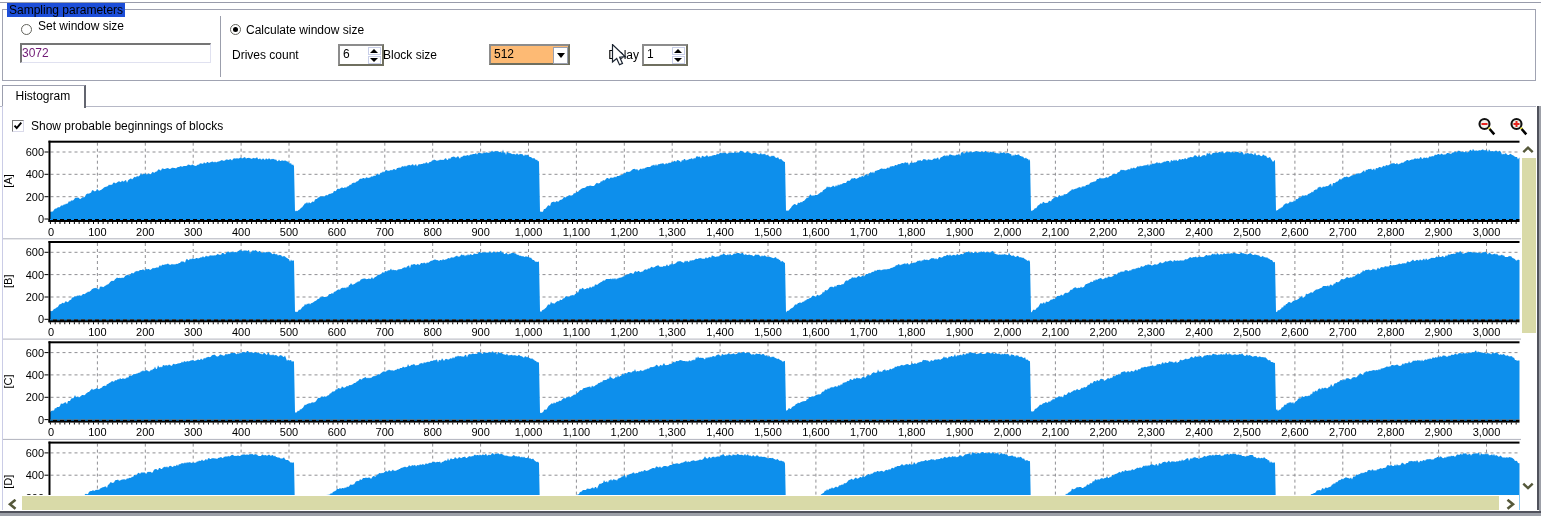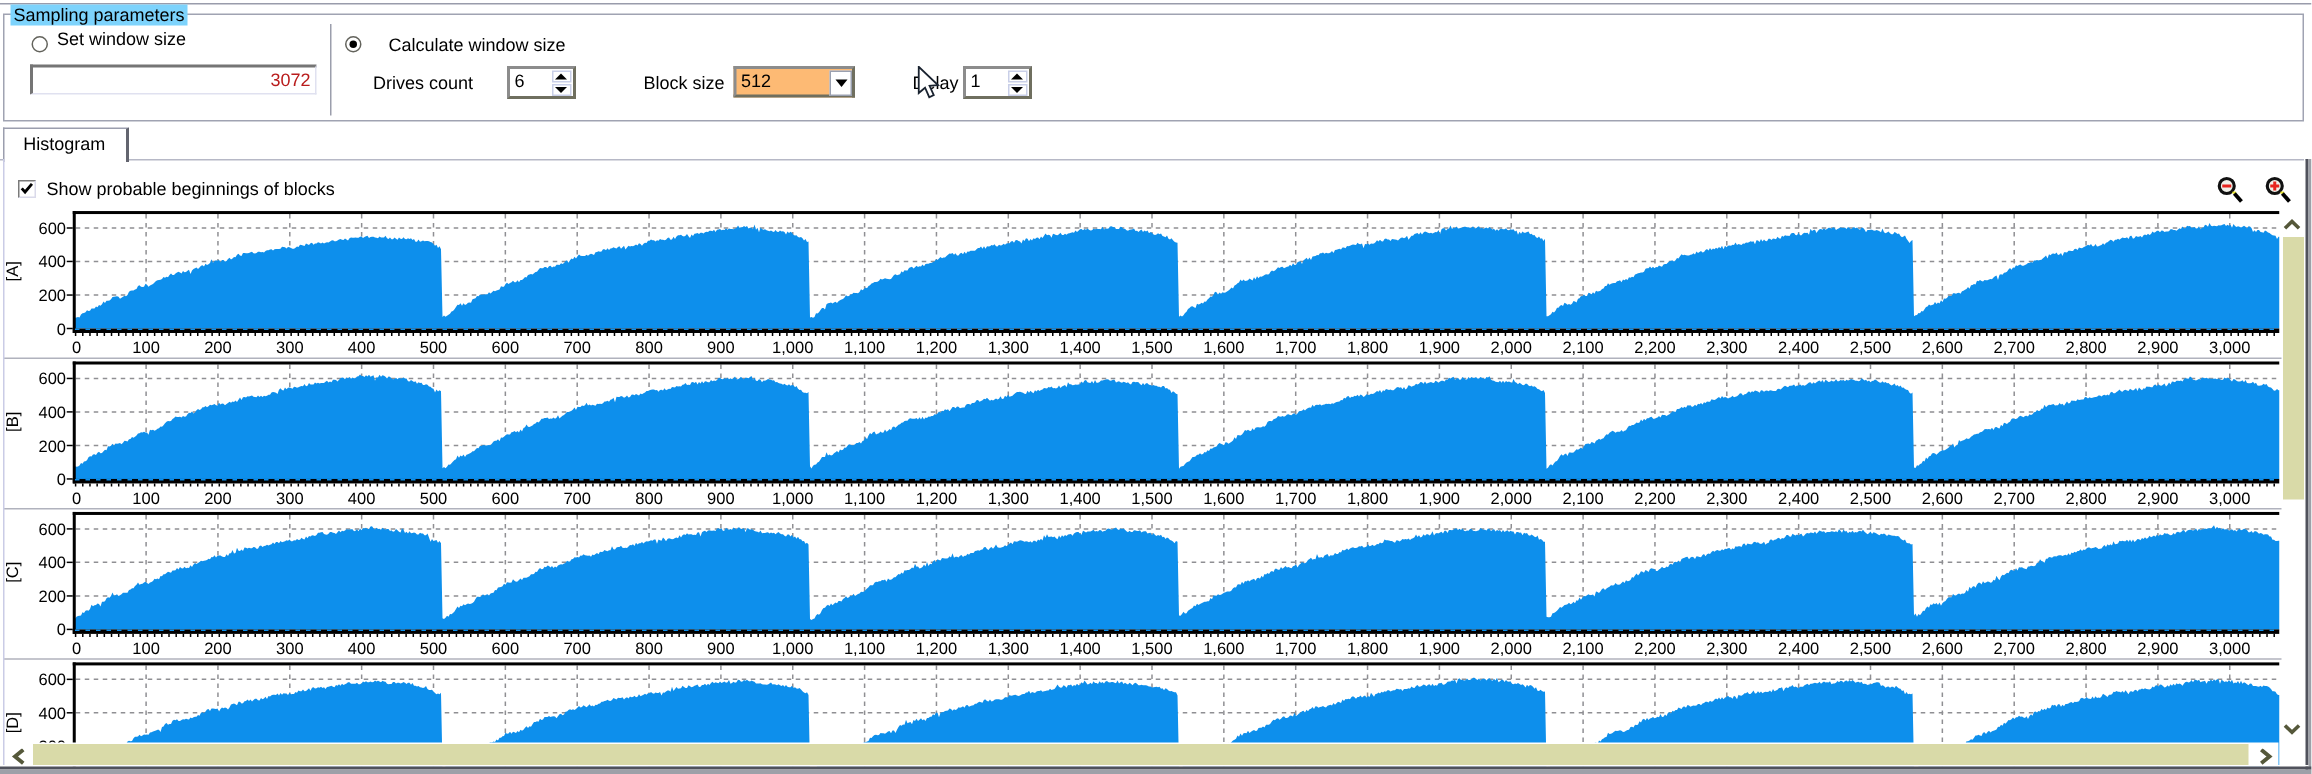--- a/index.html
+++ b/index.html
@@ -3,45 +3,45 @@
 html,body{margin:0;padding:0}
 body{width:1541px;height:516px;position:relative;overflow:hidden;background:#fff;
  font-family:"Liberation Sans",sans-serif;font-size:12px;color:#000}
 .abs{position:absolute}
 .lbl{position:absolute;font-size:12px;white-space:nowrap}
 </style></head><body>
 
 <div class="abs" style="left:0;top:2px;width:1541px;height:1px;background:#999cab"></div>
 
 <div class="abs" style="left:2px;top:9px;width:1532px;height:70px;border:1px solid #a0a3b2"></div>
-<div class="abs" style="left:7px;top:3px;background:#7dd3fc;padding:0 2px;font-size:12px">Sampling parameters</div>
+<div class="abs" style="left:7px;top:3px;background:#1d4ed8;padding:0 2px;font-size:12px">Sampling parameters</div>
 
 <div class="abs" style="left:21px;top:24px;width:9px;height:9px;border:1px solid #63635c;border-radius:50%;background:#fff"></div>
 <div class="lbl" style="left:38px;top:19px">Set window size</div>
 
-<div class="abs" style="left:20px;top:43px;width:185px;height:16px;border-style:solid;border-width:2px 1px 1px 2px;border-color:#757575 #e0e1f0 #e0e1f0 #757575;background:#fff;color:#b91c1c;text-align:right;padding:1px 3px 0 0;font-size:12px">3072</div>
+<div class="abs" style="left:20px;top:43px;width:185px;height:16px;border-style:solid;border-width:2px 1px 1px 2px;border-color:#757575 #e0e1f0 #e0e1f0 #757575;background:#fff;color:#701a75;padding:1px 3px 0 0;font-size:12px">3072</div>
 
 <div class="abs" style="left:220px;top:16px;width:1px;height:61px;background:#9b9eac"></div>
 
 <div class="abs" style="left:230px;top:24px;width:9px;height:9px;border:1px solid #63635c;border-radius:50%;background:#fff"></div>
 <div class="abs" style="left:233px;top:27px;width:5px;height:5px;border-radius:50%;background:#000"></div>
-<div class="lbl" style="left:259px;top:23px">Calculate window size</div>
-
-<div class="lbl" style="left:232px;width:100px;text-align:center;top:48px">Drives count</div>
+<div class="lbl" style="left:246px;top:23px">Calculate window size</div>
+
+<div class="lbl" style="left:232px;width:100px;text-align:left;top:48px">Drives count</div>
 <div class="abs" style="left:338px;top:44px;width:41.5px;height:18px;border-style:solid;border-width:2px;border-color:#8c8c8c #6f6f5f #6f6f5f #8c8c8c;background:#fff">
  <span style="position:absolute;left:3px;top:1px;font-size:12px">6</span>
  <span class="abs" style="left:27.5px;top:1px;width:11.5px;height:5.8px;border:1px solid #c9cfe8;background:#fff">
       <i class="abs" style="left:1.5px;top:1px;border:4.2px solid transparent;border-bottom:4.5px solid #000;border-top:none"></i>
     </span>
  <span class="abs" style="left:27.5px;top:9.7px;width:11.5px;height:6.8px;border:1px solid #c9cfe8;background:#fff">
       <i class="abs" style="left:1.5px;top:1.2px;border:4.2px solid transparent;border-top:4.5px solid #000;border-bottom:none"></i>
     </span>
 </div>
 
-<div class="lbl" style="left:383px;width:100px;text-align:right;top:48px">Block size</div>
+<div class="lbl" style="left:383px;width:100px;text-align:left;top:48px">Block size</div>
 <div class="abs" style="left:489px;top:44px;width:77px;height:17px;border-style:solid;border-width:2px;border-color:#8c8c8c #6f6f5f #6f6f5f #8c8c8c;background:#fdba74">
  <span style="position:absolute;left:3px;top:1px;font-size:12px">512</span>
  <span class="abs" style="left:62px;top:0.5px;width:13px;height:15px;border:1px solid #9aa0b0;background:#fff">
       <i class="abs" style="left:2.5px;top:5px;border:4.5px solid transparent;border-top:5px solid #000;border-bottom:none"></i>
     </span>
 </div>
 
 <div class="lbl" style="left:539px;width:100px;text-align:right;top:48px">Delay</div>
 <div class="abs" style="left:642px;top:44px;width:41.5px;height:18px;border-style:solid;border-width:2px;border-color:#8c8c8c #6f6f5f #6f6f5f #8c8c8c;background:#fff">
  <span style="position:absolute;left:3px;top:1px;font-size:12px">1</span>

